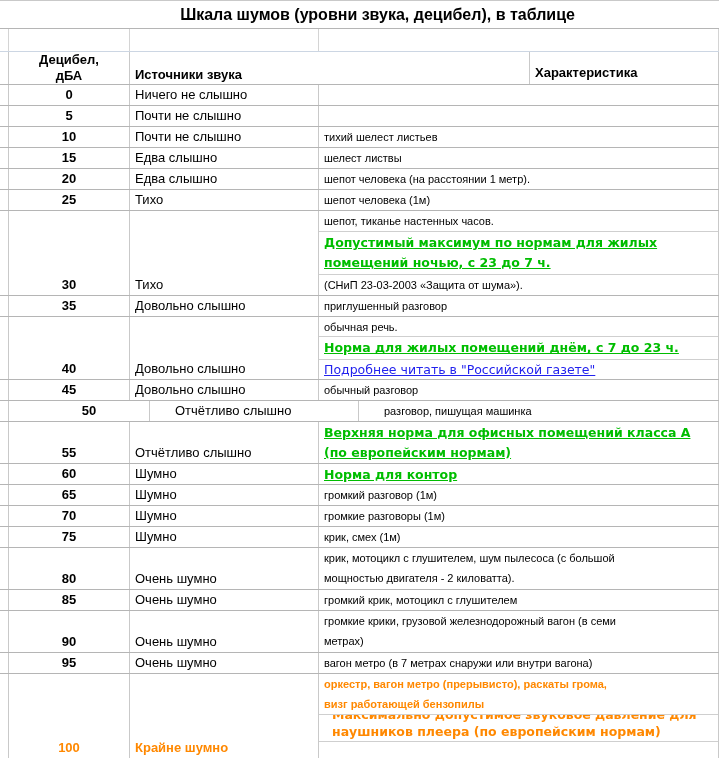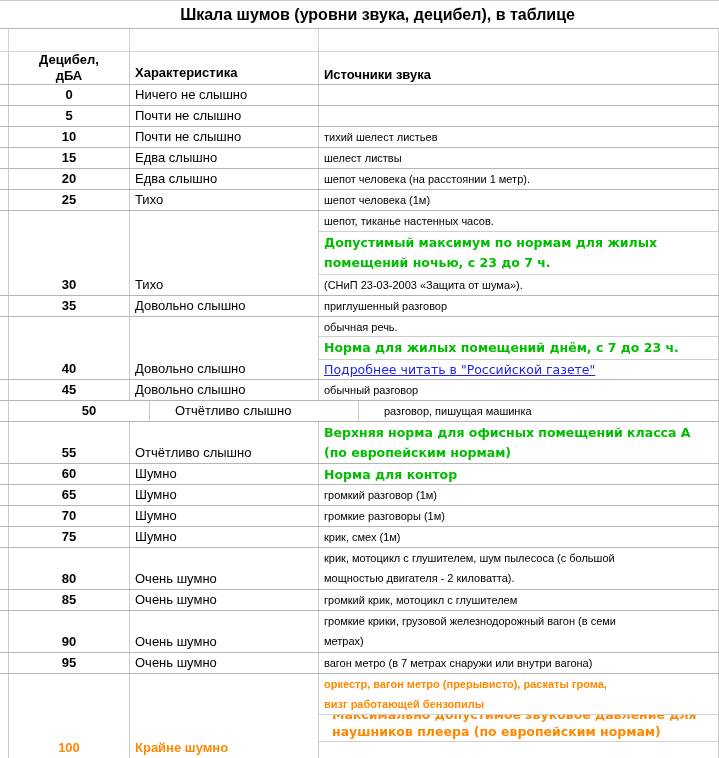--- a/index.html
+++ b/index.html
@@ -24,21 +24,21 @@
     width:189px;border-right:1px solid #c9c9c9;
     display:flex;flex-direction:column;justify-content:flex-end;
     font-size:13px;line-height:19px;padding:0 0 1px 5px;white-space:nowrap;
   }
   .src{flex:1;border-right:1px solid #c9c9c9;display:flex;flex-direction:column;}
   .sub{white-space:pre;padding:0 0 0 5px;line-height:20px;font-size:11px;overflow:hidden;}
   .src .sub + .sub, .src .sub + .clipwrap, .src .clipwrap + .sub{border-top:1px solid #cfcfcf;}
   .sub.plain{color:#000;}
   .sub.green{
     color:#00bd00;font-weight:bold;
-    font-family:"DejaVu Sans",sans-serif;font-size:12.5px;padding-top:1px;padding-bottom:1px;
+    font-family:"DejaVu Sans",sans-serif;font-size:12.5px;padding-top:1px;padding-bottom:1px;text-decoration:underline;
   }
   .sub.link{
     color:#2222ee;text-decoration:underline;cursor:pointer;
     font-family:"DejaVu Sans",sans-serif;font-size:12.5px;
   }
   .sub.orangeA{color:#ff8800;font-weight:bold;}
   .clipwrap{height:26px;overflow:hidden;}
   .clip-inner{
     margin-top:-9px;line-height:17px;white-space:pre;
     font-family:"DejaVu Sans",sans-serif;font-weight:bold;font-size:12.5px;
@@ -77,22 +77,22 @@
     <div class="c gut"></div>
     <div class="c db"></div>
     <div class="c ch"></div>
     <div class="c src"></div>
   </div>
 
   <div id="header-row" class="row">
     <div class="c gut"></div>
     <div class="c db">Децибел,
 дБА</div>
+    <div class="c src">Источники звука</div>
     <div class="c ch">Характеристика</div>
-    <div class="c src">Источники звука</div>
   </div>
 
   <div class="row" style="height:21px;">
     <div class="c gut"></div>
     <div class="c db">0</div>
     <div class="c ch">Ничего не слышно</div>
     <div class="c src">
       <div class="sub plain"></div>
     </div>
   </div>

